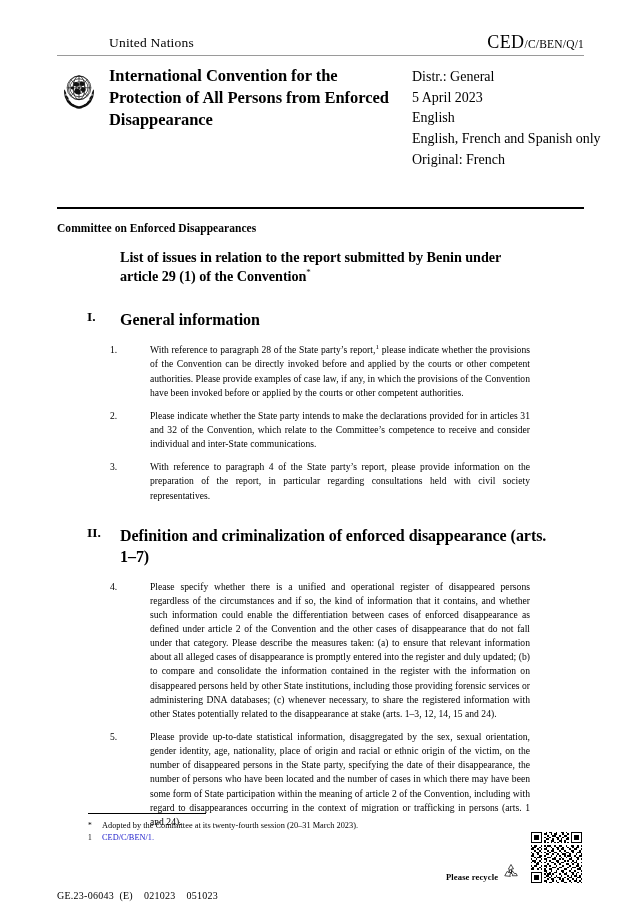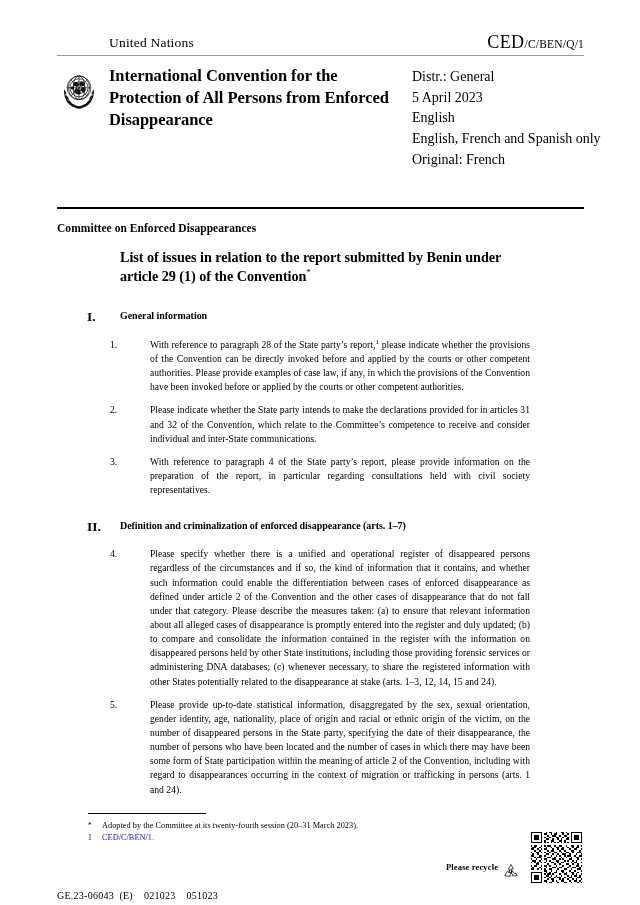--- a/index.html
+++ b/index.html
@@ -141,21 +141,21 @@
   .section-num {
     flex: 0 0 33px;
     width: 33px;
     font-weight: bold;
     font-size: 13.5px;
     text-align: left;
   }
   .section-title {
     flex: 1 1 auto;
     font-weight: bold;
-    font-size: 10px;
+    font-size: 16px;
     line-height: 1.34;
     letter-spacing: -0.05px;
   }
 
   .paras {
     margin-left: 53px;
     width: 420px;
     margin-top: 13px;
   }
   .para {
@@ -219,21 +219,21 @@
     font-size: 10px;
     letter-spacing: 0.25px;
     white-space: pre;
     margin-top: 24px;
   }
   .recycle-block {
     position: absolute;
     left: 446px;
     top: 862px;
     display: flex;
-    align-items: flex-start;
+    align-items: flex-end;
     gap: 3px;
   }
   .recycle-label {
     font-size: 8.6px;
     font-weight: bold;
     letter-spacing: 0.1px;
   }
   .qr-block {
     position: absolute;
     left: 529px;

